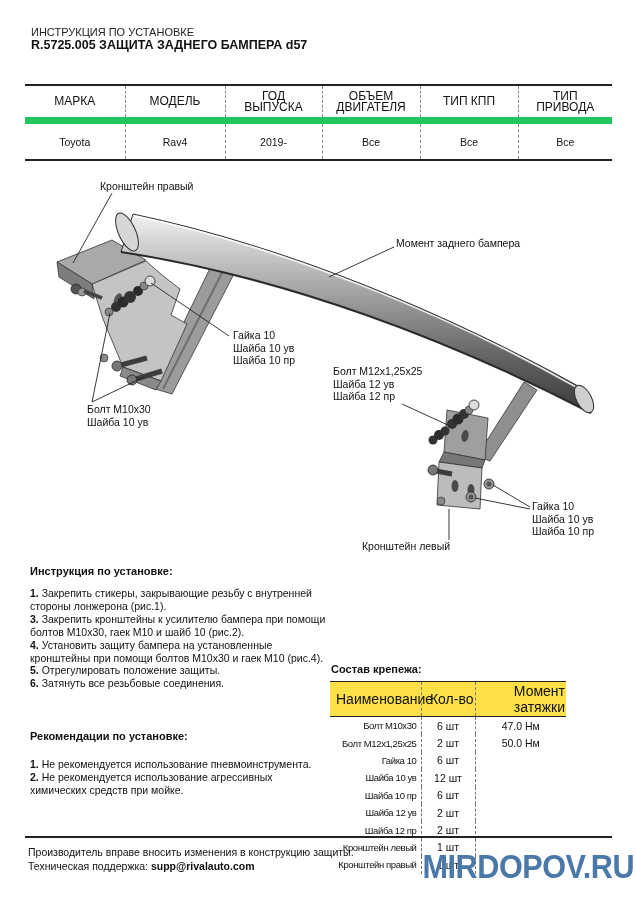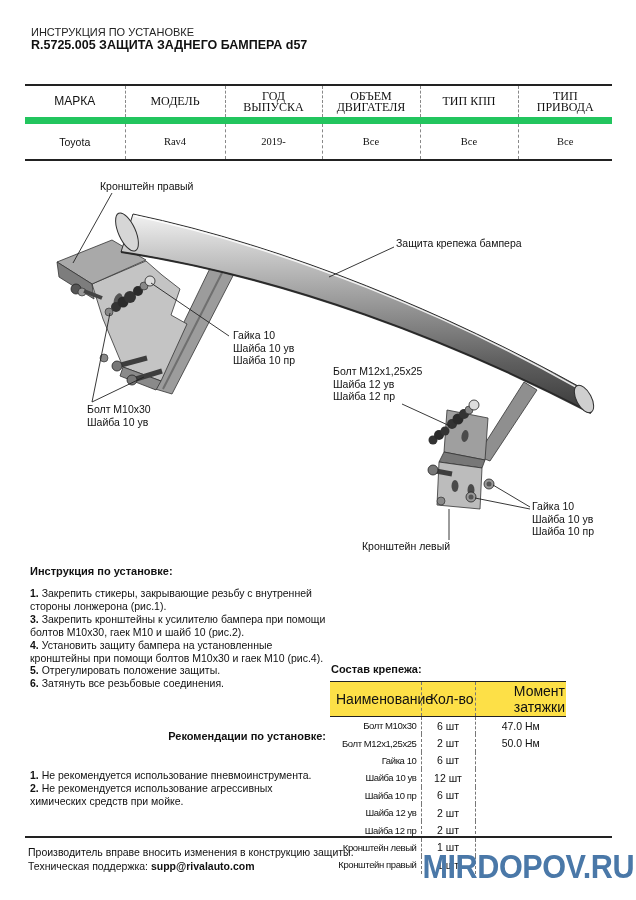--- a/index.html
+++ b/index.html
@@ -7,29 +7,29 @@
         font-family:"Liberation Sans",sans-serif;color:#1a1a1a;}
   
   .title1{position:absolute;left:31px;top:26px;font-size:11px;color:#222;}
   .title2{position:absolute;left:31px;top:38px;font-size:12.5px;font-weight:700;color:#111;}
   
   table.vt{position:absolute;left:25px;top:84px;width:587px;border-collapse:collapse;
            border-top:2px solid #222;border-bottom:2px solid #222;table-layout:fixed;}
   .vt th{height:29px;font-size:12px;font-weight:400;text-align:center;vertical-align:middle;
          white-space:pre-line;line-height:11px;border-bottom:7px solid #22c55e;color:#111;}
   .vt td{height:33px;font-size:10.5px;text-align:center;vertical-align:middle;color:#111;}
-  .vt th + th,.vt td + td{border-left:1px dashed #888;font-family:Liberation Serif, serif;}
+  .vt th + th,.vt td + td{border-left:1px dashed #888;}
   
   svg.diagram{position:absolute;left:0;top:168px;z-index:1;}
   .dlabel{position:absolute;z-index:2;font-size:10.5px;line-height:12.6px;color:#111;white-space:nowrap;}
   
   .ins{position:absolute;left:30px;top:565px;width:296px;z-index:2;}
   .rec{position:absolute;left:30px;top:730px;width:296px;z-index:2;}
   .sec-h{font-size:11px;font-weight:700;color:#111;margin:0 0 10px 0;}
-  .rec .sec-h{margin-bottom:27px;text-align:right;}
+  .rec .sec-h{margin-bottom:16px;}
   .li{font-size:10.5px;line-height:12.9px;color:#111;}
   .li .num{font-weight:700;}
   
   .hw-h{position:absolute;left:331px;top:663px;font-size:11px;font-weight:700;color:#111;z-index:2;}
   table.hw{position:absolute;left:330px;top:681px;width:236px;border-collapse:collapse;
            border-top:1.5px solid #222;table-layout:fixed;z-index:2;}
   .hw th{height:16px;background:#fde047;font-size:14px;font-weight:400;vertical-align:middle;color:#111;
          border-bottom:1px solid #222;}
   .hw th.c1{text-align:left;padding-left:6px;}
   .hw th.c2,.hw th.c3{text-align:right;}
@@ -171,21 +171,21 @@
       <line x1="402" y1="236" x2="450" y2="258"></line>
       <line x1="92" y1="234" x2="110" y2="145"></line>
       <line x1="92" y1="234" x2="144" y2="209"></line>
       <line x1="530" y1="339" x2="493" y2="317"></line>
       <line x1="530" y1="341" x2="475" y2="330"></line>
       <line x1="449" y1="341" x2="449" y2="372"></line>
     </g>
   </svg>
 
   <div class="dlabel" style="left:100px;top:180px;">Кронштейн правый</div>
-  <div class="dlabel" style="left:396px;top:237px;">Защита крепежа бампера</div>
+  <div class="dlabel" style="left:396px;top:237px;">Момент заднего бампера</div>
   <div class="dlabel" style="left:233px;top:329px;">
     <div>Гайка 10</div>
     <div>Шайба 10 ув</div>
     <div>Шайба 10 пр</div>
   </div>
   <div class="dlabel" style="left:333px;top:365px;">
     <div>Болт М12х1,25х25</div>
     <div>Шайба 12 ув</div>
     <div>Шайба 12 пр</div>
   </div>

